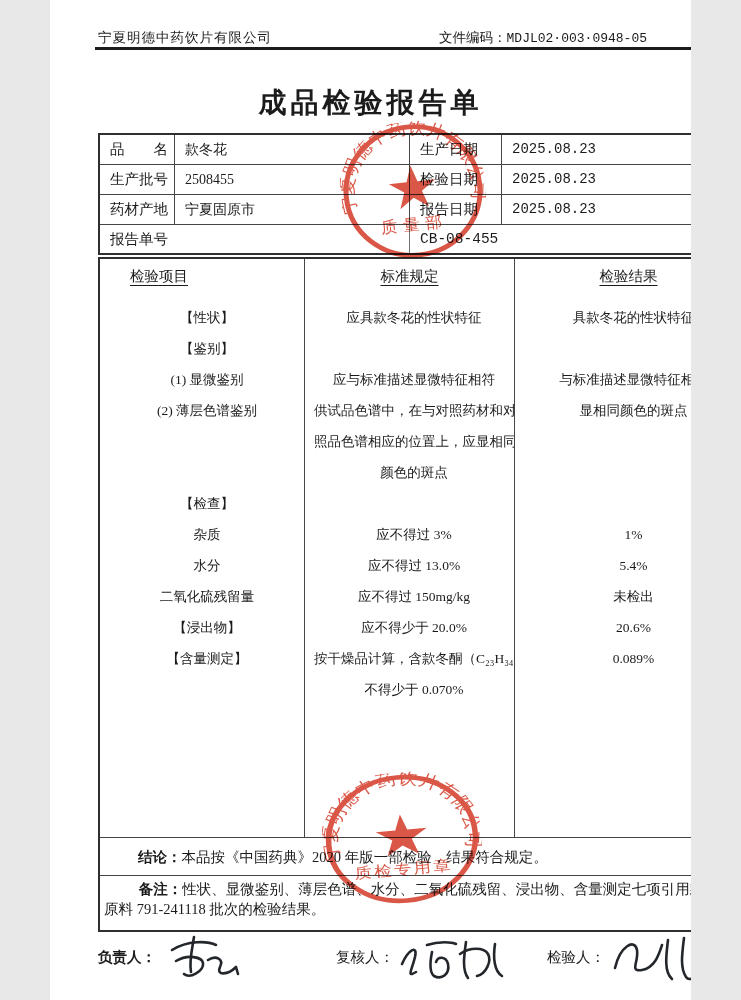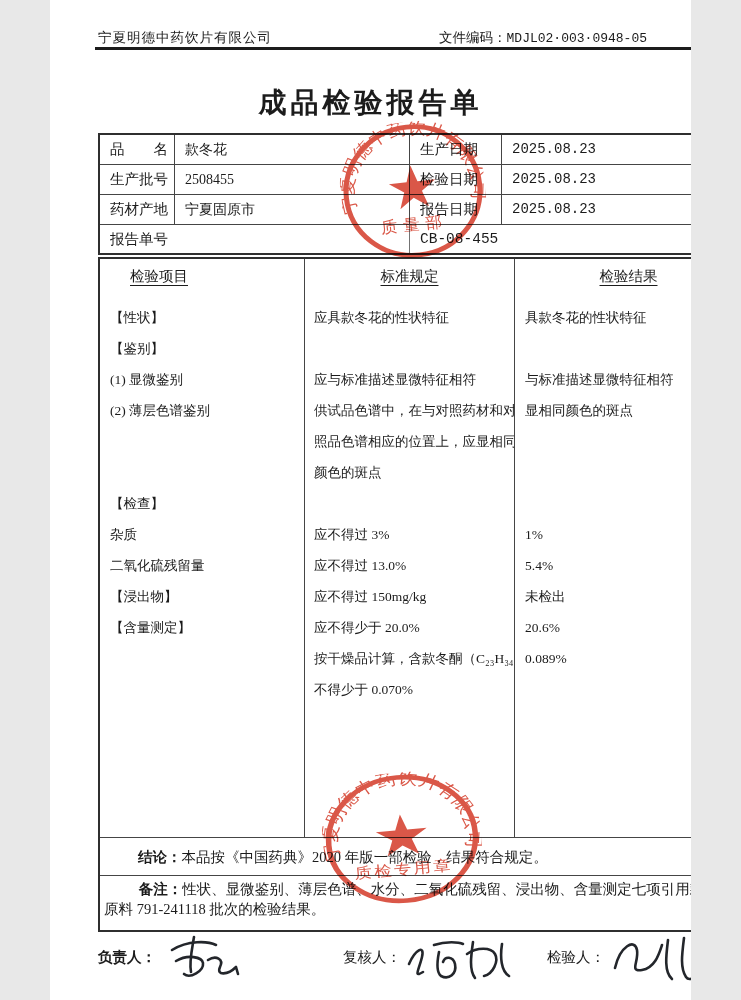--- a/index.html
+++ b/index.html
@@ -31,41 +31,41 @@
   
   .result-table{position:absolute; left:48px; top:257px; width:646px; box-sizing:border-box;
     border:2px solid #2f2f2f;}
   .rt-body{display:grid; grid-template-columns:205px 210px 1fr; height:578px;}
   .rt-col{box-sizing:border-box; border-right:1px solid #454545; overflow:hidden;}
   .rt-col:last-child{border-right:none;}
   .rt-head{height:36px; padding-top:8px; box-sizing:border-box; font-size:14.5px;}
   .rt-head span{text-decoration:underline; text-underline-offset:4px;text-align:right;}
   .rt-head.left{padding-left:30px;}
   .rt-head.center{text-align:center;}
-  .rt-lines{margin-top:7px;}
+  .rt-lines{margin-top:7px;text-align:center;}
   .ln{height:31px; line-height:31px; font-size:13.5px; white-space:nowrap; padding-left:10px;}
   .rt-col:nth-child(2) .ln{padding-left:9px;}
   .concl-row{border-top:1px solid #454545; height:38px; line-height:38px; box-sizing:border-box;
     padding-left:38px; font-size:14.5px; white-space:nowrap;}
   .remark-row{border-top:1px solid #454545; height:55px; box-sizing:border-box; padding:3px 8px 0 4px;}
   .remark-row p{margin:0; font-size:14.5px; line-height:20px; text-indent:2.4em;}
   .blabel{font-weight:bold;}
   
   .stamp{position:absolute; mix-blend-mode:multiply; opacity:.88; pointer-events:none;}
   .stamp svg text{fill:var(--stamp,#d5402e); font-family:"Liberation Serif","DejaVu Serif",serif;}
   .stamp svg circle{stroke:var(--stamp,#d5402e);}
   .stamp svg polygon{fill:var(--stamp,#d5402e);}
   .stamp1{left:291px; top:119px; width:144px; height:144px; transform:rotate(-6deg) scaleY(.96);}
   .stamp2{left:273px; top:760px; width:158px; height:158px; transform:rotate(-5deg) scaleY(.84);}
   
   .sig-row{position:absolute; left:0; top:930px; width:741px; height:68px;}
   .sig-group{position:absolute; display:flex; align-items:flex-start;}
   .sig-label{font-size:14.5px; margin-top:18px; white-space:nowrap;}
   .sig path{stroke:#23262b; stroke-width:2.6; fill:none; stroke-linecap:round; stroke-linejoin:round;}
-  .g1{left:48px;font-weight:bold;} .g2{left:293px;} .g3{left:497px;}
+  .g1{left:48px;font-weight:bold;} .g2{left:286px;} .g3{left:497px;}
 </style>
 </head>
 <body>
 
 <div class="page">
 
   <div class="hdr-company">宁夏明德中药饮片有限公司</div>
   <div class="hdr-code"><span>文件编码：</span><span class="mono">MDJL02·003·0948-05</span></div>
   <div class="hdr-rule"></div>
 
@@ -104,20 +104,21 @@
         <div class="rt-head left"><span>检验项目</span></div>
         <div class="rt-lines">
             <div class="ln">【性状】</div>
             <div class="ln">【鉴别】</div>
             <div class="ln">(1) 显微鉴别</div>
             <div class="ln">(2) 薄层色谱鉴别</div>
             <div class="ln"></div>
             <div class="ln"></div>
             <div class="ln">【检查】</div>
             <div class="ln">杂质</div>
+            <div class="ln">水分</div>
             <div class="ln">二氧化硫残留量</div>
             <div class="ln">【浸出物】</div>
             <div class="ln">【含量测定】</div>
             <div class="ln"></div>
           </div>
       </div>
       <div class="rt-col">
         <div class="rt-head center"><span>标准规定</span></div>
         <div class="rt-lines">
             <div class="ln">应具款冬花的性状特征</div>

